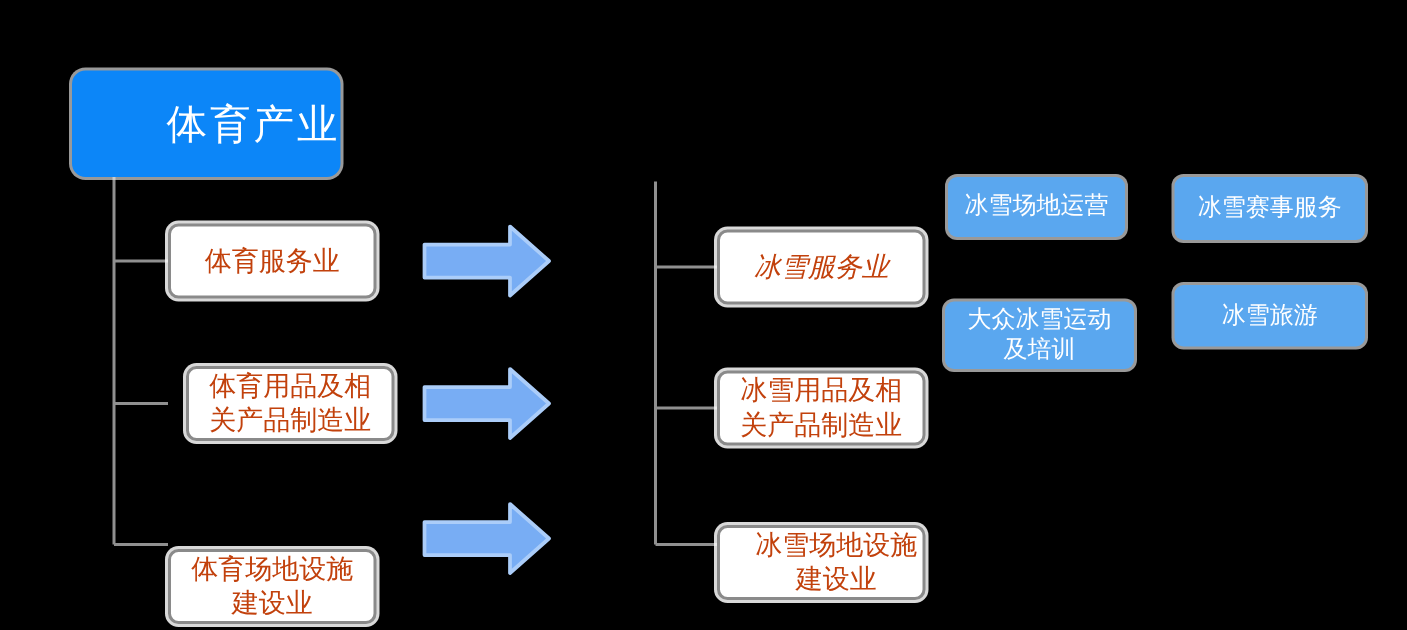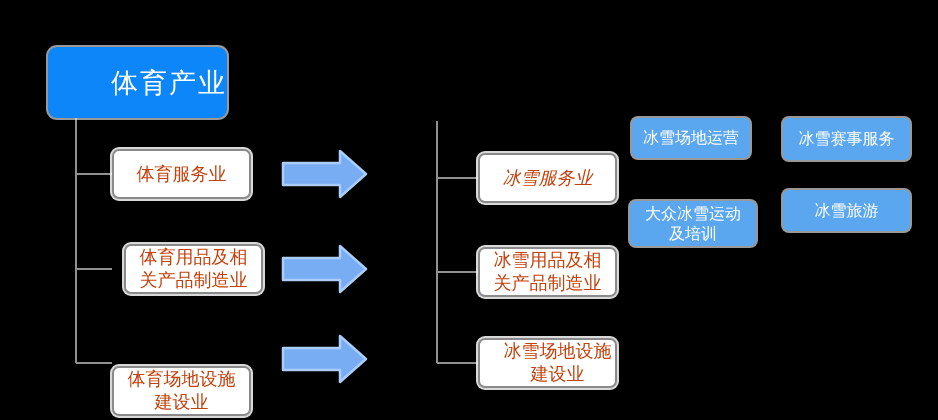--- a/index.html
+++ b/index.html
@@ -51,21 +51,21 @@
     white-space: pre-line;
     box-sizing: border-box;
     width: 139px;
     height: 50px;
   }
   #sports-sub-0 { left: 112px; top: 149px; }
   #sports-sub-1 { left: 124px; top: 244px; }
   #sports-sub-2 { left: 112px; top: 338px; margin-top: 28px; }
   #ice-sub-0    { left: 478px; top: 153px; font-style: italic; }
   #ice-sub-1    { left: 478px; top: 247px; }
-  #ice-sub-2    { left: 478px; top: 338px; padding-left: 20px; }
+  #ice-sub-2    { left: 478px; top: 350px; padding-left: 20px; }
 
   
   .segment-box {
     position: absolute;
     background: #5AA7EF;
     border-radius: 6px;
     box-shadow: 0 0 0 2px rgba(255,255,255,0.6);
     display: flex;
     align-items: center;
     justify-content: center;

